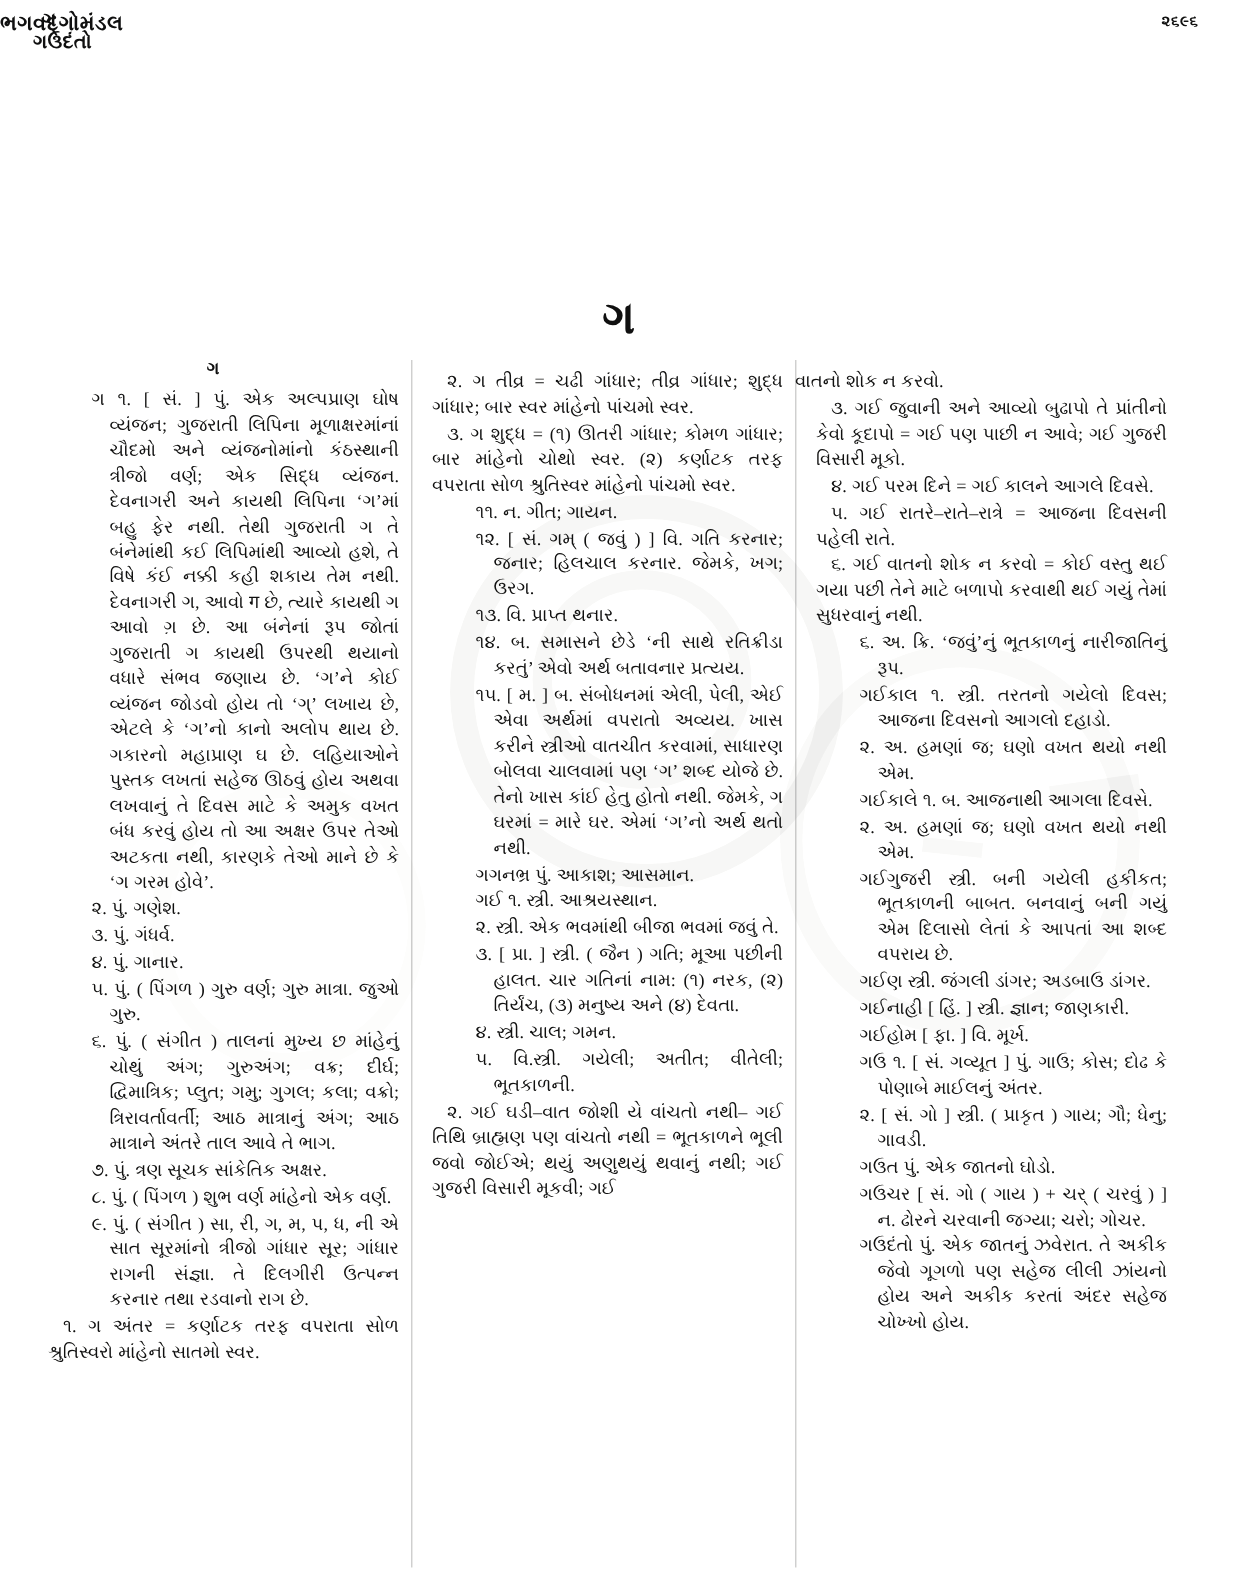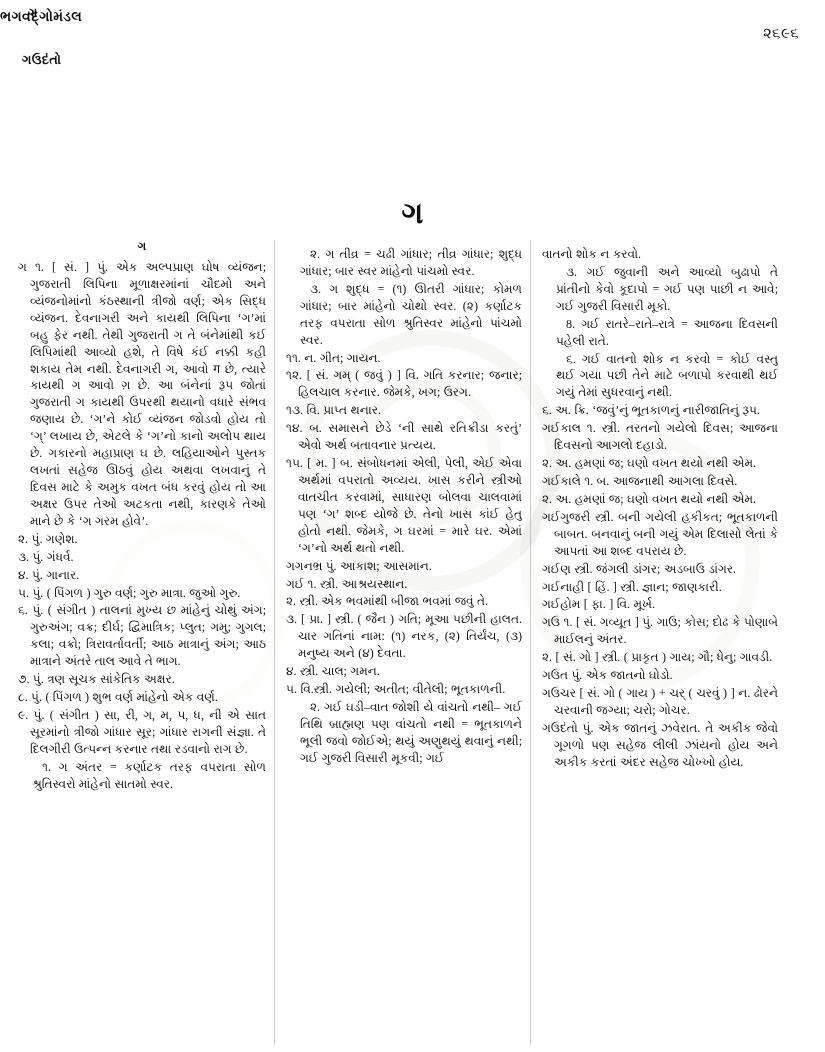--- a/index.html
+++ b/index.html
@@ -52,34 +52,34 @@
   }
   .rh-left {
     position: absolute;
     left: 22px; top: 6px;
     line-height: 1.12;
     font-size: 13px;
     font-weight: bold;
     letter-spacing: 0.2px;
   }
   .rh-left .rh-letter { display: block; padding-left: 6px; }
-  .rh-left .rh-word { display: block; margin-top: 32px; }
+  .rh-left .rh-word { display: block; }
   .rh-center {
     position: absolute;
     left: 0; top: 9px;
     width: 713px;
     font-size: 14px;
     font-weight: bold;
     letter-spacing: 0.3px;
   }
   .rh-right {
     position: absolute;
-    right: 26px; top: 25px;
-    font-size: 15px;
-    font-weight: normal;
+    right: 26px; top: 9px;
+    font-size: 10px;
+    font-weight: bold;
     letter-spacing: 0.4px;
   }
 
   
   .section-letter {
     position: absolute;
     left: 0; top: 196px;
     width: 825px;
     text-align: center;
     font-size: 30px;
@@ -95,21 +95,21 @@
     height: 805px;
     display: flex;
     gap: 0px;
   }
   .col {
     position: relative;
     width: 256px;
     padding-right: 8px;
     box-sizing: border-box;
   }
-  .col + .col { padding-left: 12px; }
+  .col + .col { padding-left: 0; }
   .rule {
     position: absolute;
     top: 0;
     bottom: 0;
     width: 1px;
     background: rgba(80,80,80,0.28);
   }
   .col .col-head {
     text-align: center;
     font-size: 11.5px;
@@ -118,21 +118,21 @@
   }
   .entry {
     font-size: 12.1px;
     line-height: 1.40;
     text-align: justify;
     text-justify: inter-word;
     margin: 0 0 1px 0;
     word-spacing: 0.4px;
     hyphens: none;
   }
-  .entry.hang { padding-left: 12px; text-indent: -12px; }
+  .entry.hang { padding-left: 12px; text-indent: -12px; margin-left: 43px; }
   .entry.sub { padding-left: 14px; text-indent: 10px; }
 </style>
 </head>
 <body>
 
 <div id="page">
 
   <div class="scan-blotch b1"></div>
   <div class="scan-blotch b2"></div>
   <div class="scan-blotch b3"></div>
@@ -186,21 +186,22 @@
           <p class="entry hang">૫. વિ.સ્ત્રી. ગયેલી; અતીત; વીતેલી; ભૂતકાળની.</p>
           <p class="entry sub">૨. ગઈ ઘડી–વાત જોશી યે વાંચતો નથી– ગઈ તિથિ બ્રાહ્મણ પણ વાંચતો નથી = ભૂતકાળને ભૂલી જવો જોઈએ; થયું અણુથયું થવાનું નથી; ગઈ ગુજરી વિસારી મૂકવી; ગઈ</p>
         </div>
     </div>
     <div class="col">
       <div class="rule" style="left:0;"></div>
       <div class="col-head"></div>
       <div class="col-body">
           <p class="entry">વાતનો શોક ન કરવો.</p>
           <p class="entry sub">૩. ગઈ જુવાની અને આવ્યો બુઢાપો તે પ્રાંતીનો કેવો કૂદાપો = ગઈ પણ પાછી ન આવે; ગઈ ગુજરી વિસારી મૂકો.</p>
-          <p class="entry sub">8. ગઈ રાતરે–રાતે–રાત્રે = આજના દિવસની પહેલી રાતે.</p>
+          <p class="entry sub">૪. ગઈ પરમ દિને = ગઈ કાલને આગલે દિવસે.</p>
+          <p class="entry sub">૫. ગઈ રાતરે–રાતે–રાત્રે = આજના દિવસની પહેલી રાતે.</p>
           <p class="entry sub">૬. ગઈ વાતનો શોક ન કરવો = કોઈ વસ્તુ થઈ ગયા પછી તેને માટે બળાપો કરવાથી થઈ ગયું તેમાં સુધરવાનું નથી.</p>
           <p class="entry hang">૬. અ. ક્રિ. ‘જવું’નું ભૂતકાળનું નારીજાતિનું રૂપ.</p>
           <p class="entry hang">ગઈકાલ ૧. સ્ત્રી. તરતનો ગયેલો દિવસ; આજના દિવસનો આગલો દહાડો.</p>
           <p class="entry hang">૨. અ. હમણાં જ; ઘણો વખત થયો નથી એમ.</p>
           <p class="entry hang">ગઈકાલે ૧. બ. આજનાથી આગલા દિવસે.</p>
           <p class="entry hang">૨. અ. હમણાં જ; ઘણો વખત થયો નથી એમ.</p>
           <p class="entry hang">ગઈગુજરી સ્ત્રી. બની ગયેલી હકીકત; ભૂતકાળની બાબત. બનવાનું બની ગયું એમ દિલાસો લેતાં કે આપતાં આ શબ્દ વપરાય છે.</p>
           <p class="entry hang">ગઈણ સ્ત્રી. જંગલી ડાંગર; અડબાઉ ડાંગર.</p>
           <p class="entry hang">ગઈનાહી [ હિં. ] સ્ત્રી. જ્ઞાન; જાણકારી.</p>
           <p class="entry hang">ગઈહોમ [ ફા. ] વિ. મૂર્ખ.</p>

